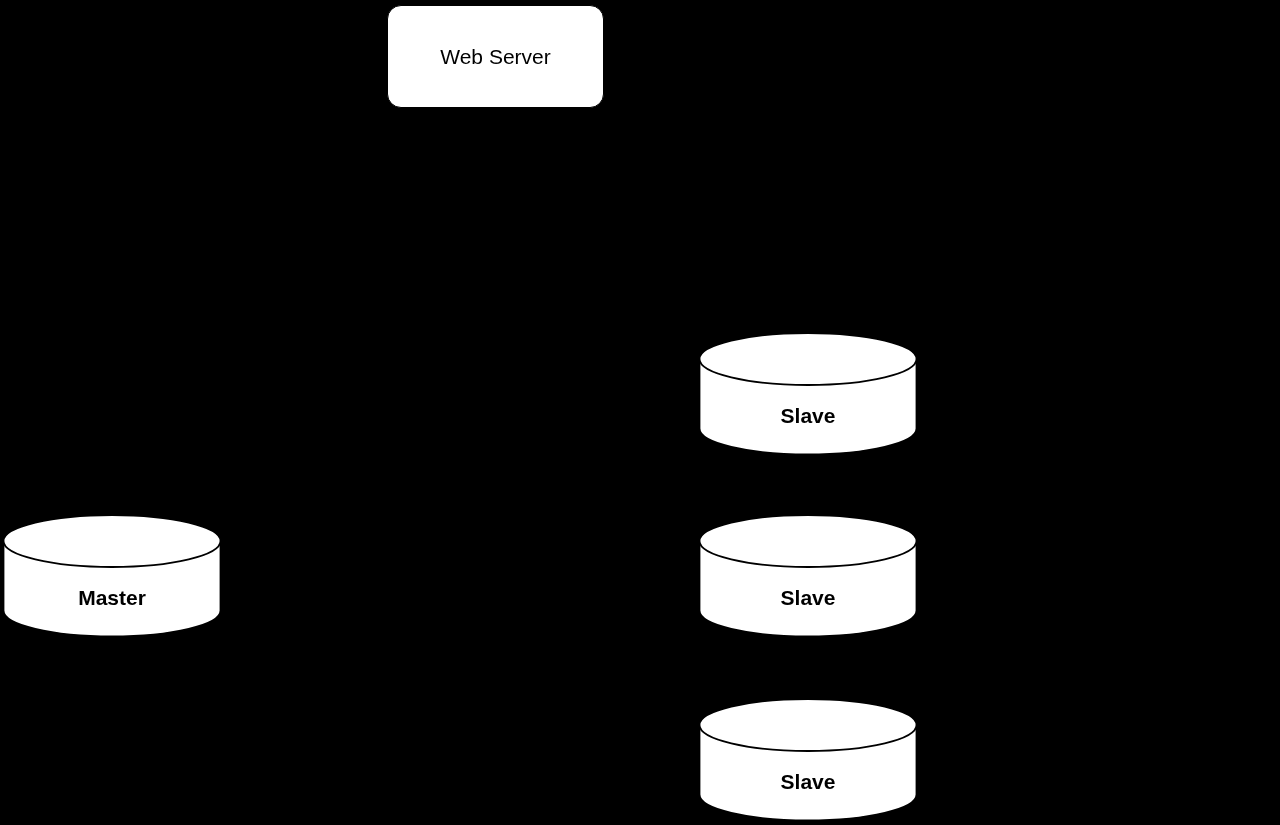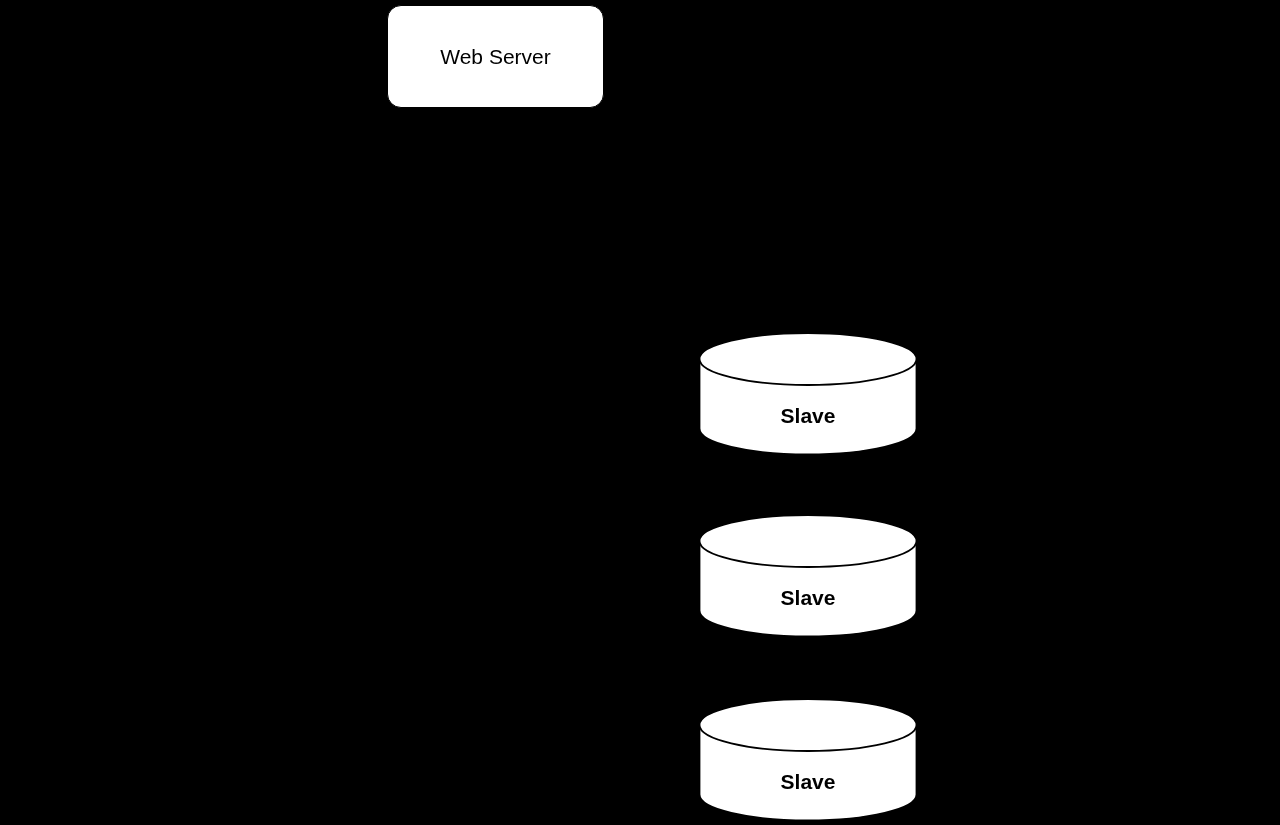--- a/index.html
+++ b/index.html
@@ -69,20 +69,27 @@
 </style>
 </head>
 <body>
 
 <div class="canvas">
 
   <div class="node rect-node" id="node-web-server">
     <span class="rect-label">Web Server</span>
   </div>
 
+  <div class="node cyl-node" id="node-master">
+    <svg width="220" height="125" viewBox="0 0 220 125">
+      <path class="cyl-shape" d="M 1.5 27 L 1.5 96.5 A 108.5 26 0 0 0 218.5 96.5 L 218.5 27"></path>
+      <ellipse class="cyl-shape" cx="110" cy="27" rx="108.5" ry="26"></ellipse>
+    </svg>
+    <span class="cyl-label">Master</span>
+  </div>
 
   <div class="node cyl-node" id="node-slave-1">
     <svg width="220" height="125" viewBox="0 0 220 125">
       <path class="cyl-shape" d="M 1.5 27 L 1.5 96.5 A 108.5 26 0 0 0 218.5 96.5 L 218.5 27"></path>
       <ellipse class="cyl-shape" cx="110" cy="27" rx="108.5" ry="26"></ellipse>
     </svg>
     <span class="cyl-label">Slave</span>
   </div>
 
   <div class="node cyl-node" id="node-slave-2">

